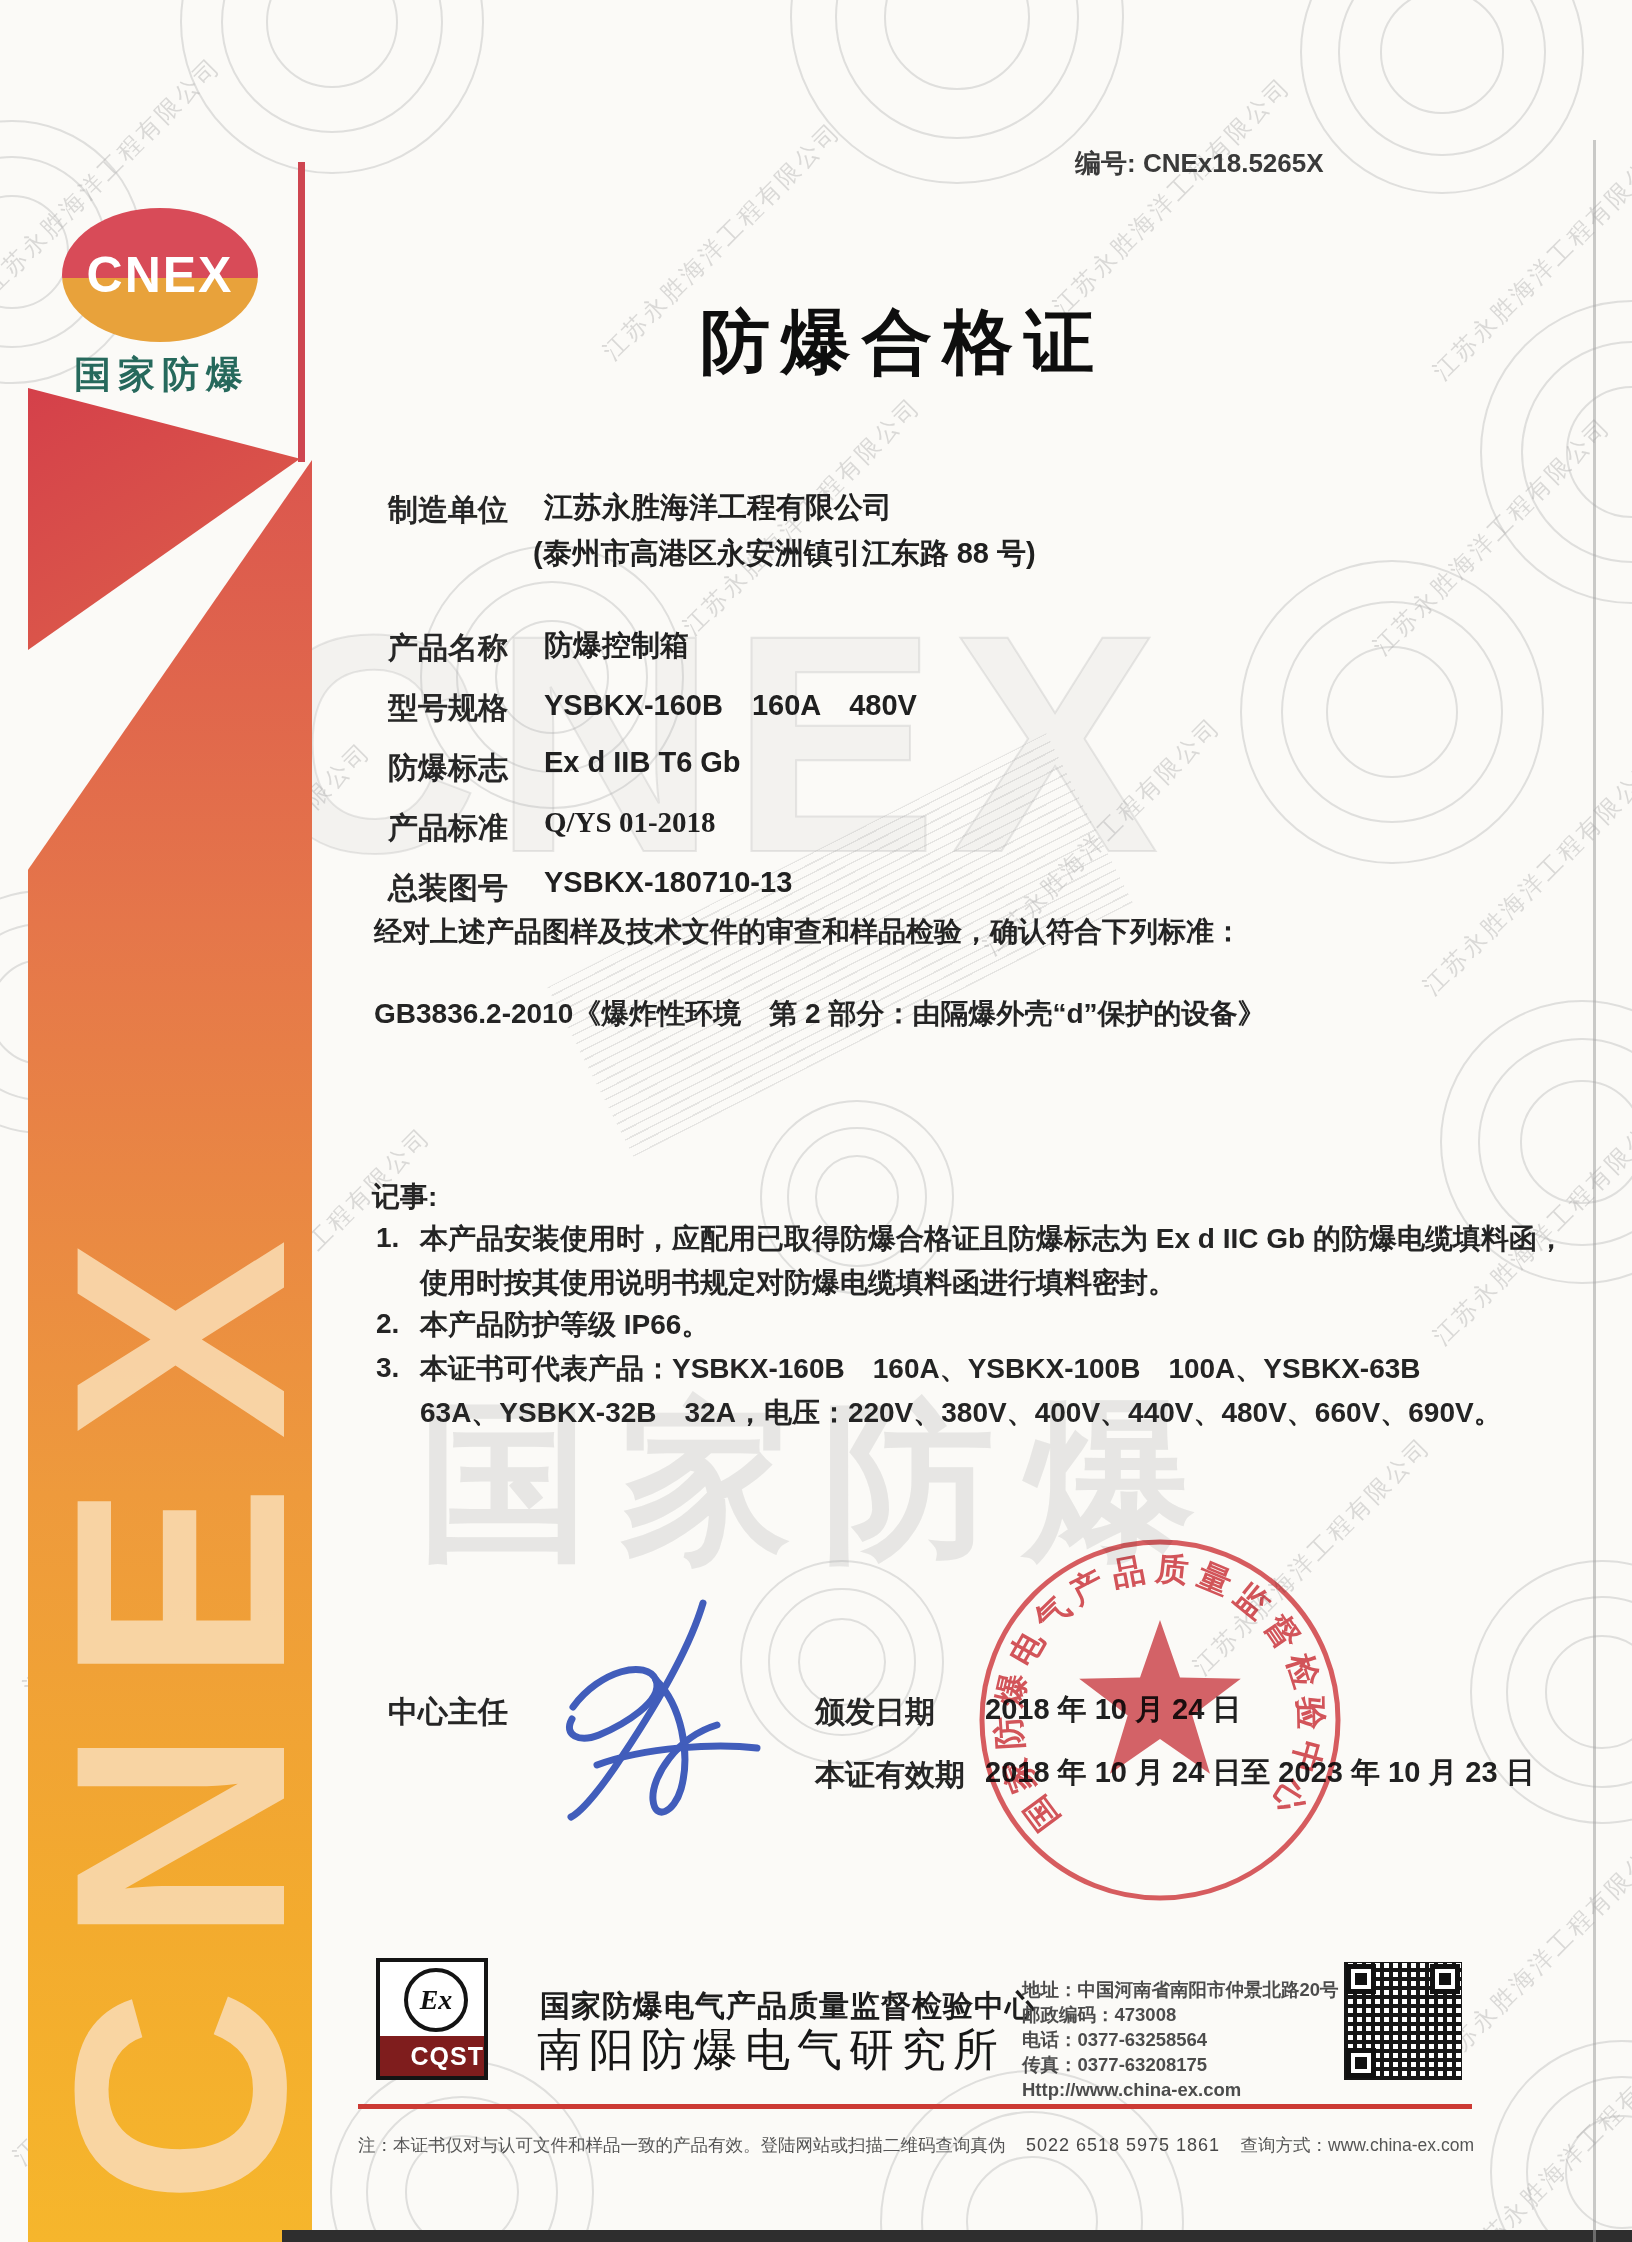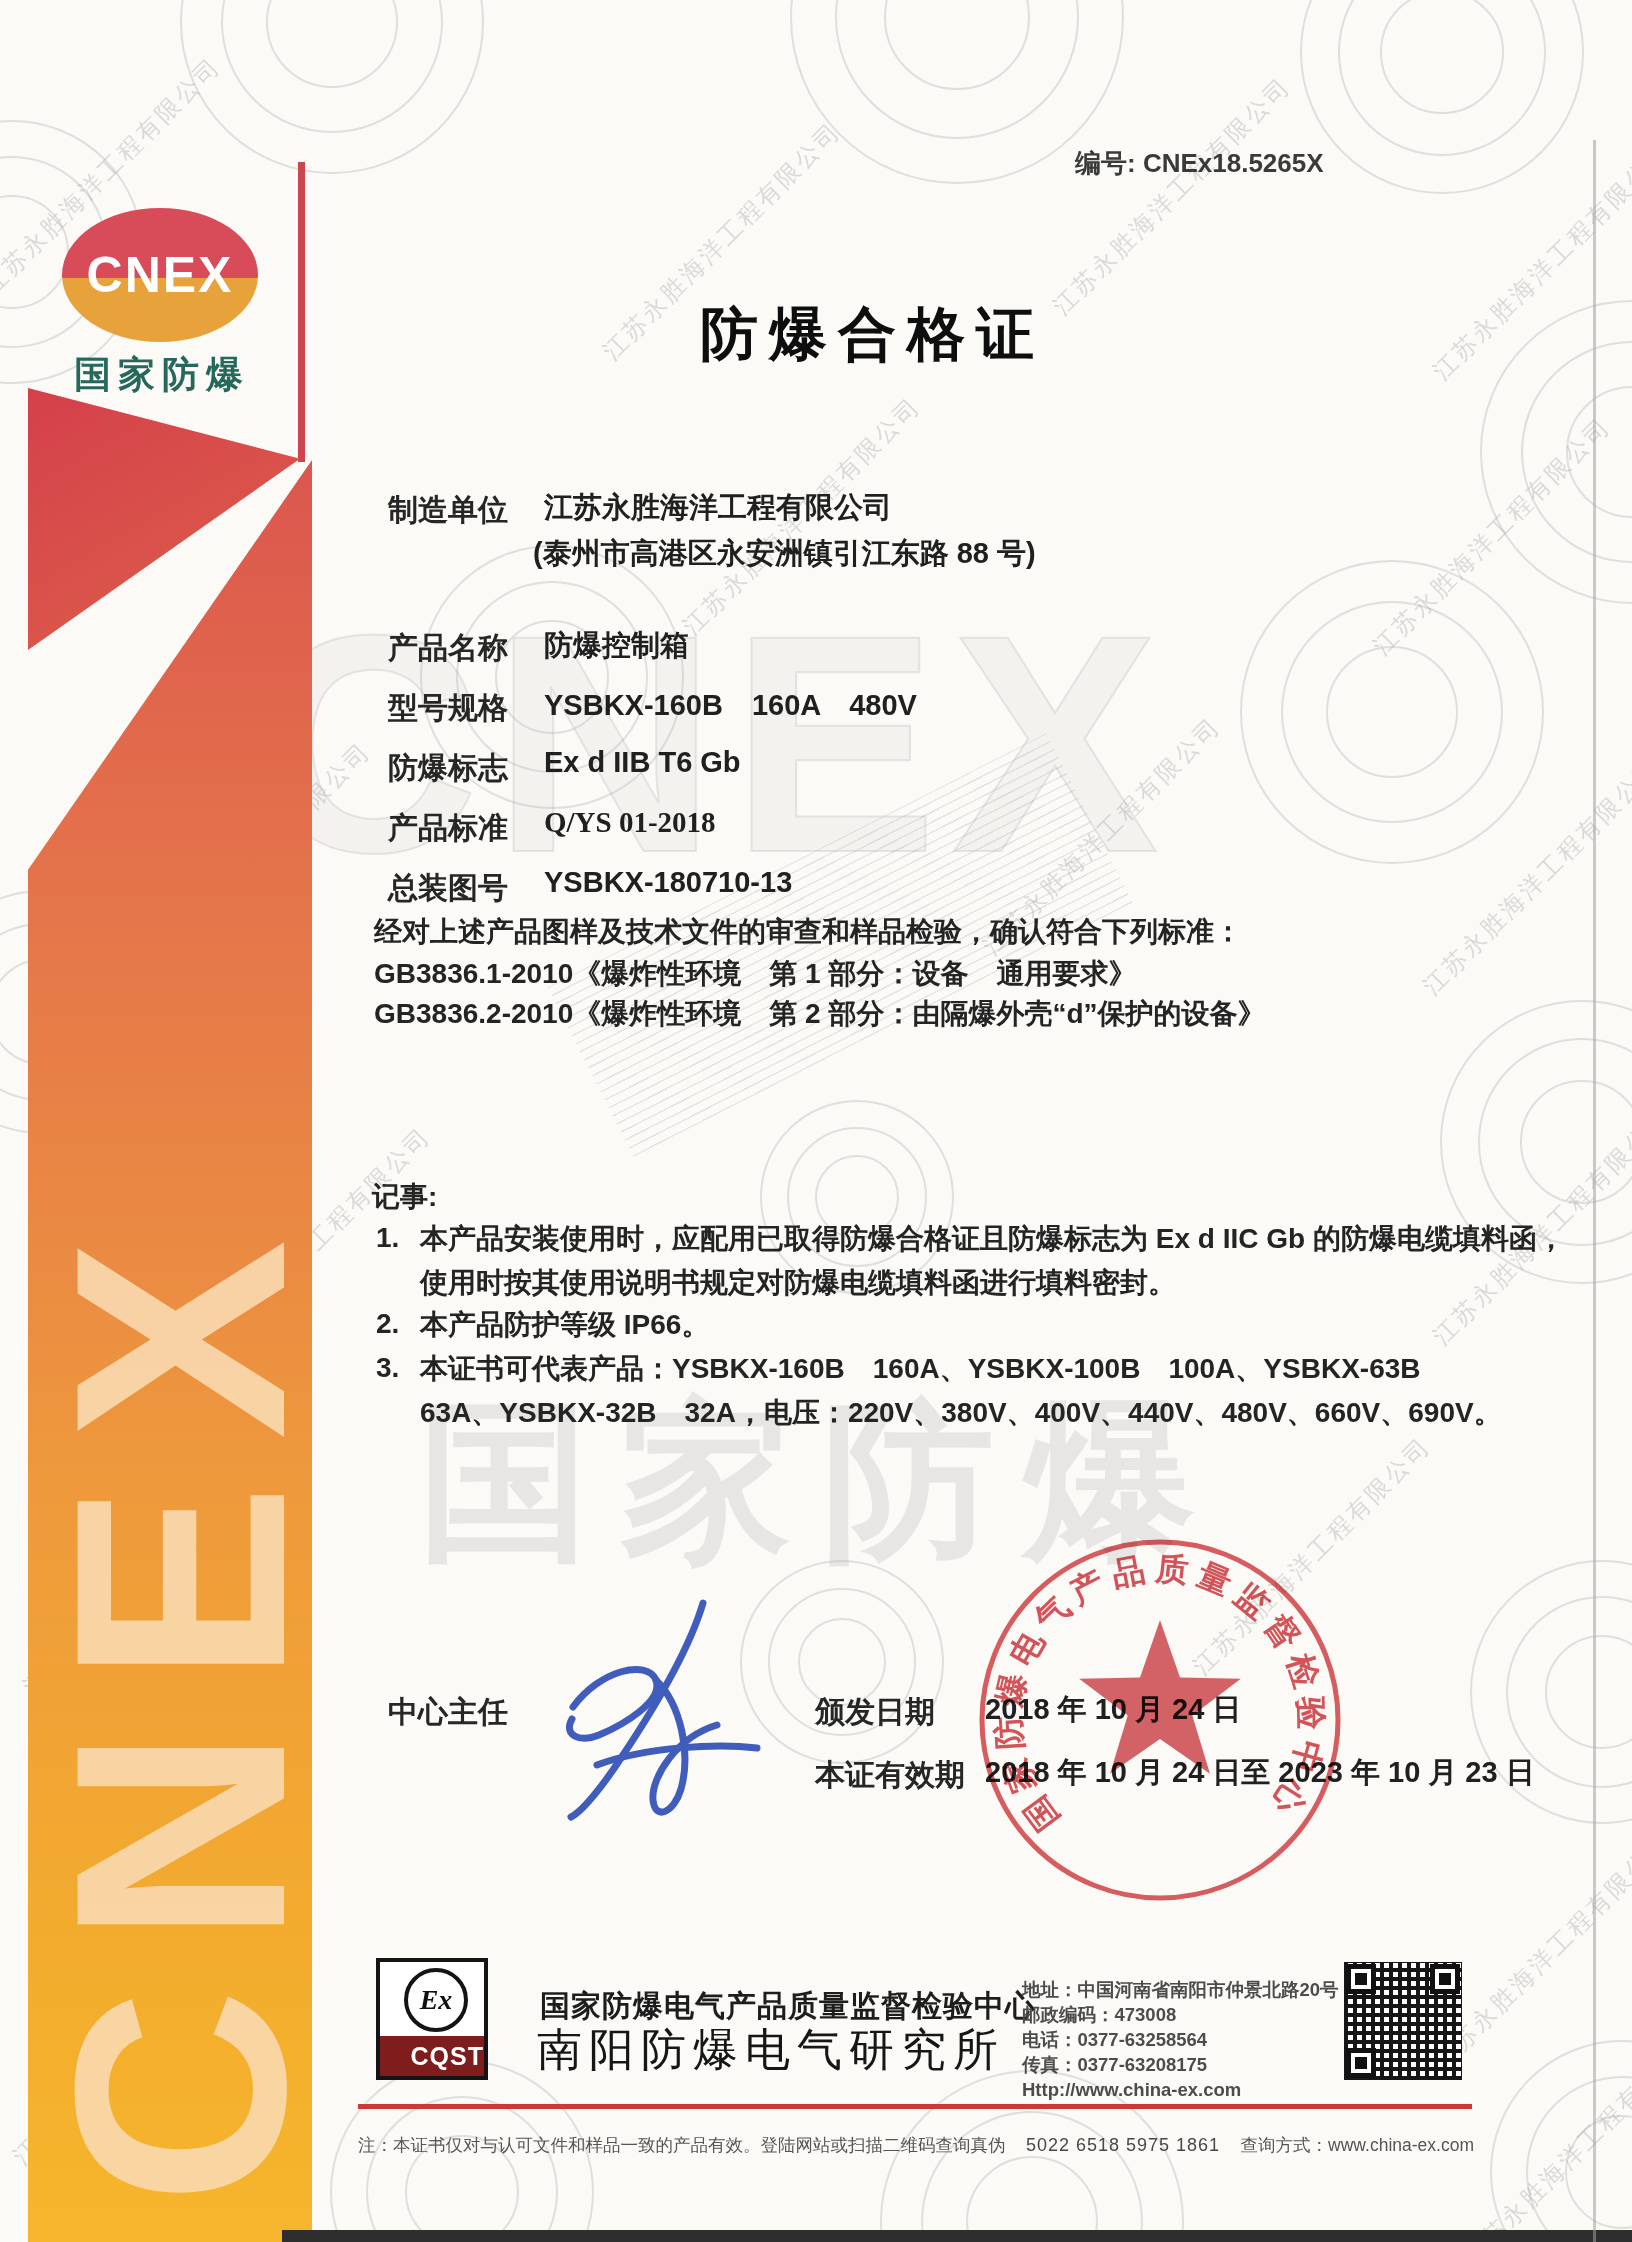--- a/index.html
+++ b/index.html
@@ -40,21 +40,21 @@
         display:flex;align-items:center;justify-content:center;z-index:3;}
   .logo-oval span{color:#fff;font-size:50px;font-weight:bold;letter-spacing:2px;}
   .logo-sub{position:absolute;left:74px;top:350px;font-size:37px;font-weight:bold;letter-spacing:7px;
         color:#26695c;z-index:3;}
 
   
   .t{position:absolute;z-index:3;white-space:nowrap;}
   .lbl{font-size:30px;font-weight:600;color:#262626;}
   .val{font-size:29px;font-weight:600;color:#202020;}
   .body28{font-size:28px;font-weight:600;color:#242424;}
-  .title{font-size:58px;font-weight:bold;letter-spacing:11px;color:#0e0e0e;}
+  .title{font-size:70px;font-weight:bold;letter-spacing:11px;color:#0e0e0e;}
   .certno{font-size:26px;font-weight:600;color:#3a3a3a;}
 
   
   .stamp{position:absolute;left:950px;top:1510px;z-index:5;mix-blend-mode:multiply;}
   .sig{position:absolute;left:505px;top:1585px;z-index:5;}
 
   
   .ex-box{position:absolute;left:376px;top:1958px;width:112px;height:122px;border:4px solid #141414;
         background:#fff;box-sizing:border-box;z-index:3;}
   .ex-circle{position:absolute;left:24px;top:6px;width:56px;height:56px;border:4px solid #141414;
@@ -151,21 +151,20 @@
   <div class="t lbl" style="left:388px;top:748px;">防爆标志</div>
   <div class="t val" style="left:544px;top:746px;">Ex d IIB T6 Gb</div>
 
   <div class="t lbl" style="left:388px;top:808px;">产品标准</div>
   <div class="t val" style="left:544px;top:806px;font-family:Liberation Serif, serif;">Q/YS 01-2018</div>
 
   <div class="t lbl" style="left:388px;top:868px;">总装图号</div>
   <div class="t val" style="left:544px;top:866px;">YSBKX-180710-13</div>
 
   <div class="t body28" style="left:374px;top:913px;">经对上述产品图样及技术文件的审查和样品检验，确认符合下列标准：</div>
-  <div class="t body28" style="left:374px;top:955px;">GB3836.1-2010《爆炸性环境　第 1 部分：设备　通用要求》</div>
   <div class="t body28" style="left:374px;top:995px;">GB3836.2-2010《爆炸性环境　第 2 部分：由隔爆外壳“d”保护的设备》</div>
 
   <div class="t body28" style="left:372px;top:1178px;">记事:</div>
   <div class="t body28" style="left:376px;top:1222px;">1.</div>
   <div class="t body28" style="left:420px;top:1264px;">使用时按其使用说明书规定对防爆电缆填料函进行填料密封。</div>
   <div class="t body28" style="left:420px;top:1220px;">本产品安装使用时，应配用已取得防爆合格证且防爆标志为 Ex d IIC Gb 的防爆电缆填料函，</div>
   <div class="t body28" style="left:376px;top:1308px;">2.</div>
   <div class="t body28" style="left:420px;top:1306px;">本产品防护等级 IP66。</div>
   <div class="t body28" style="left:376px;top:1352px;">3.</div>
   <div class="t body28" style="left:420px;top:1350px;">本证书可代表产品：YSBKX-160B　160A、YSBKX-100B　100A、YSBKX-63B</div>

